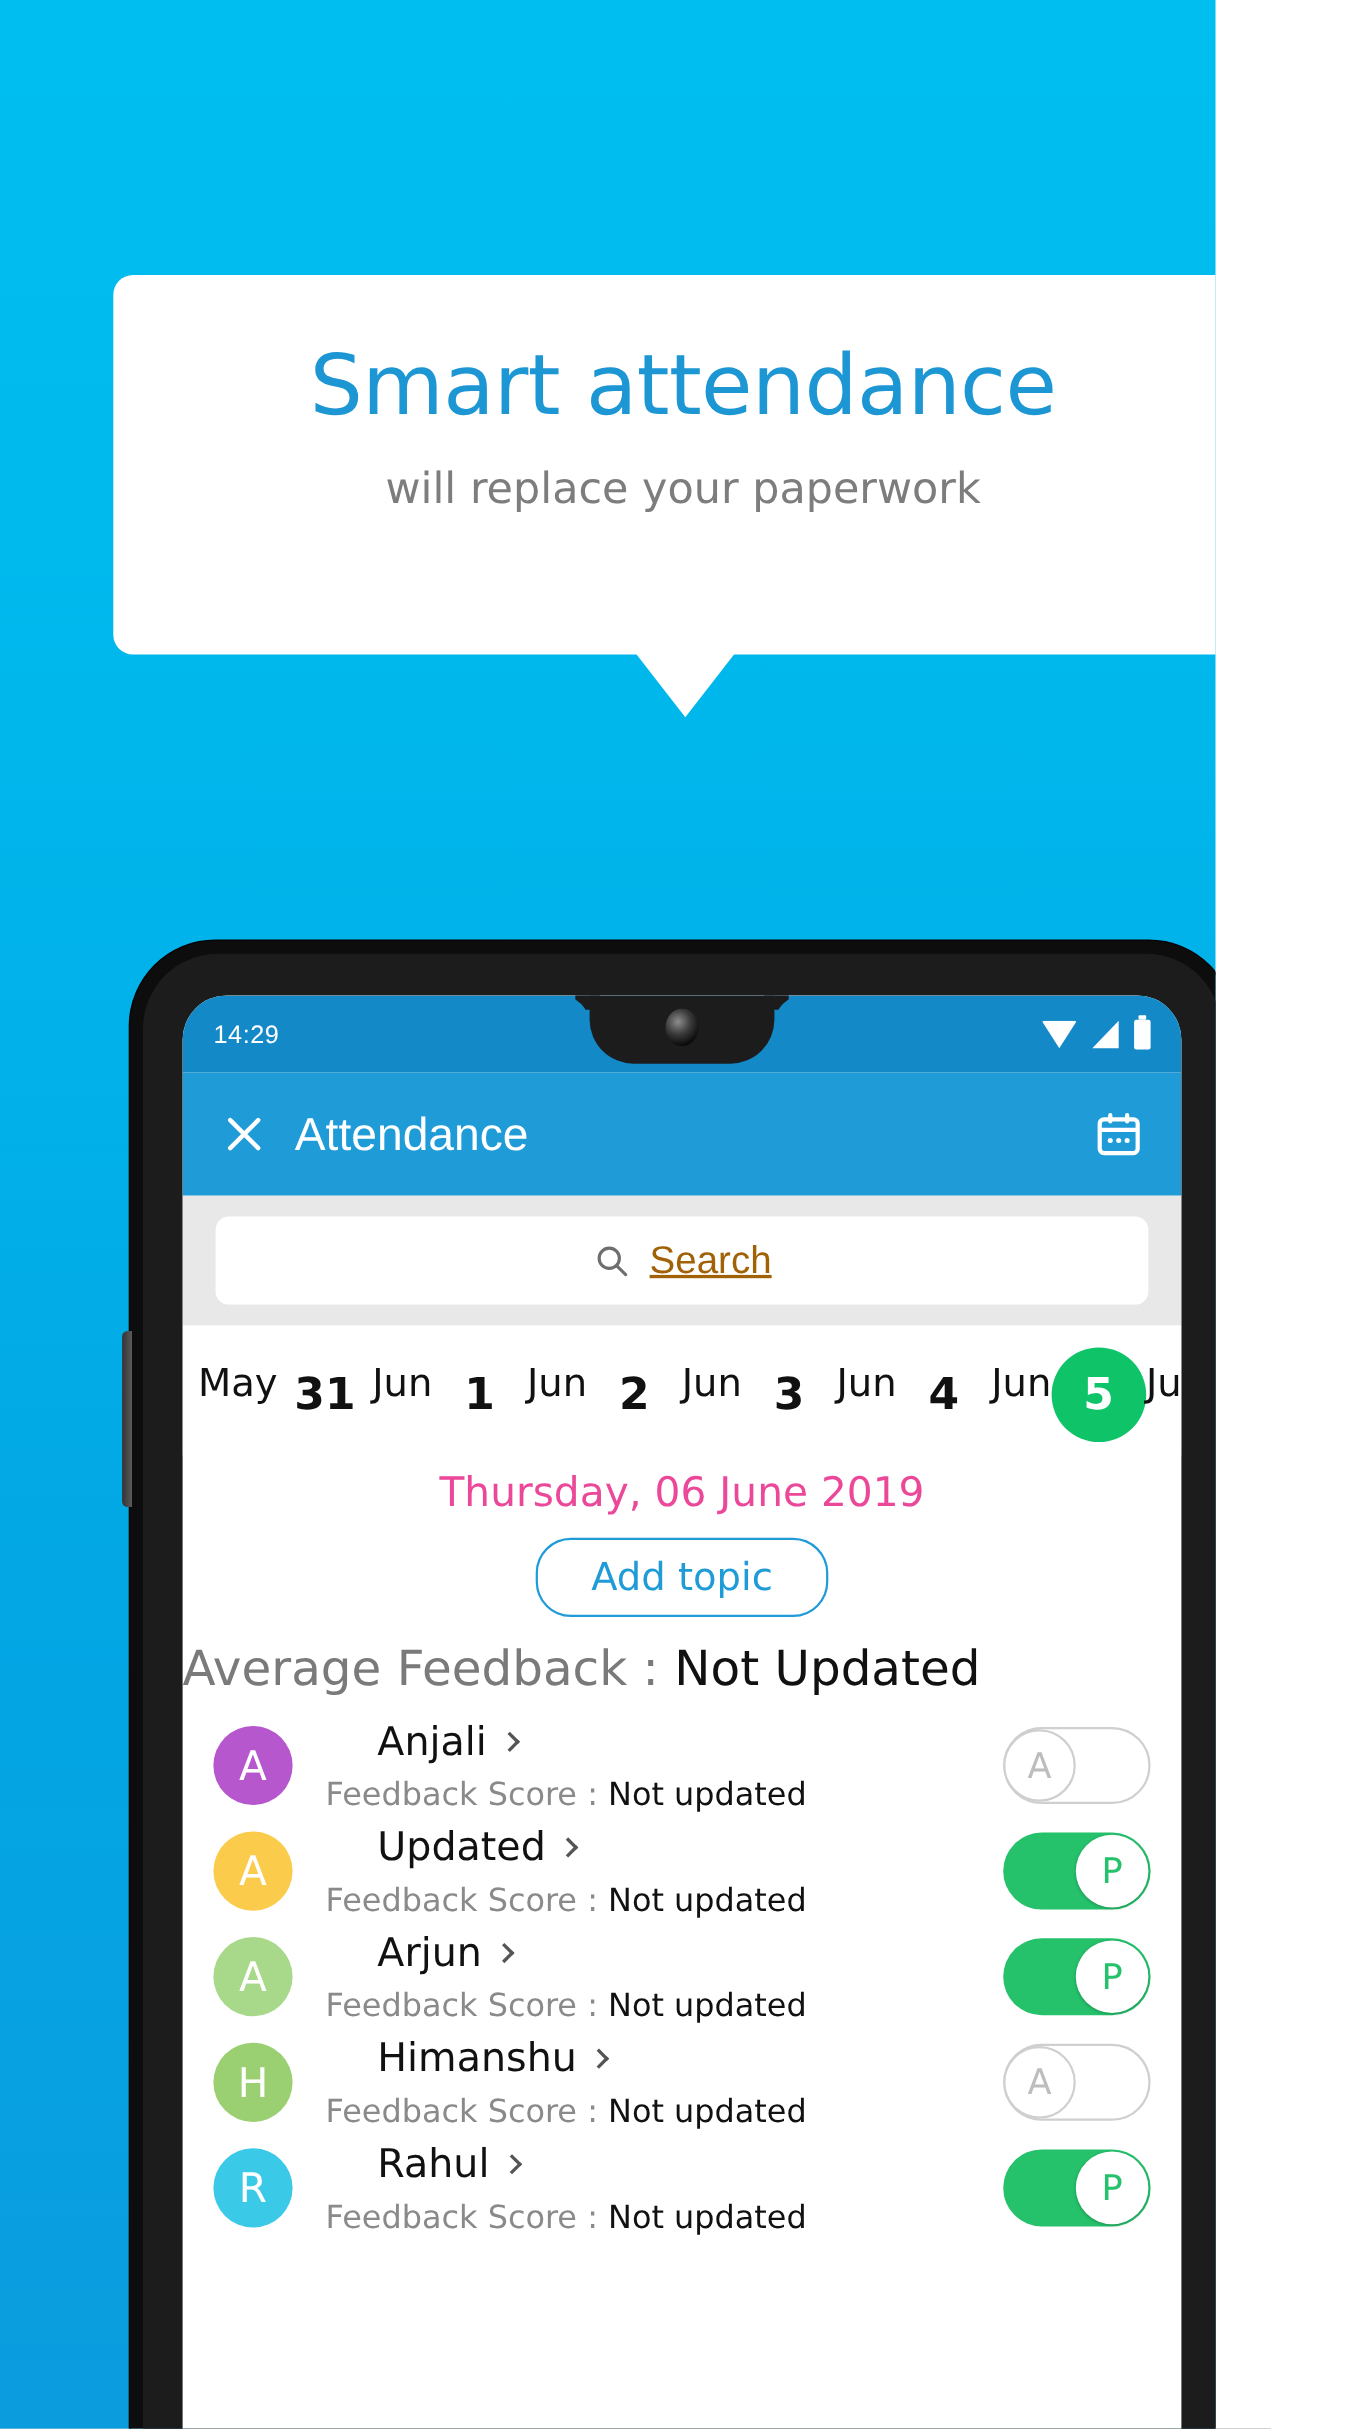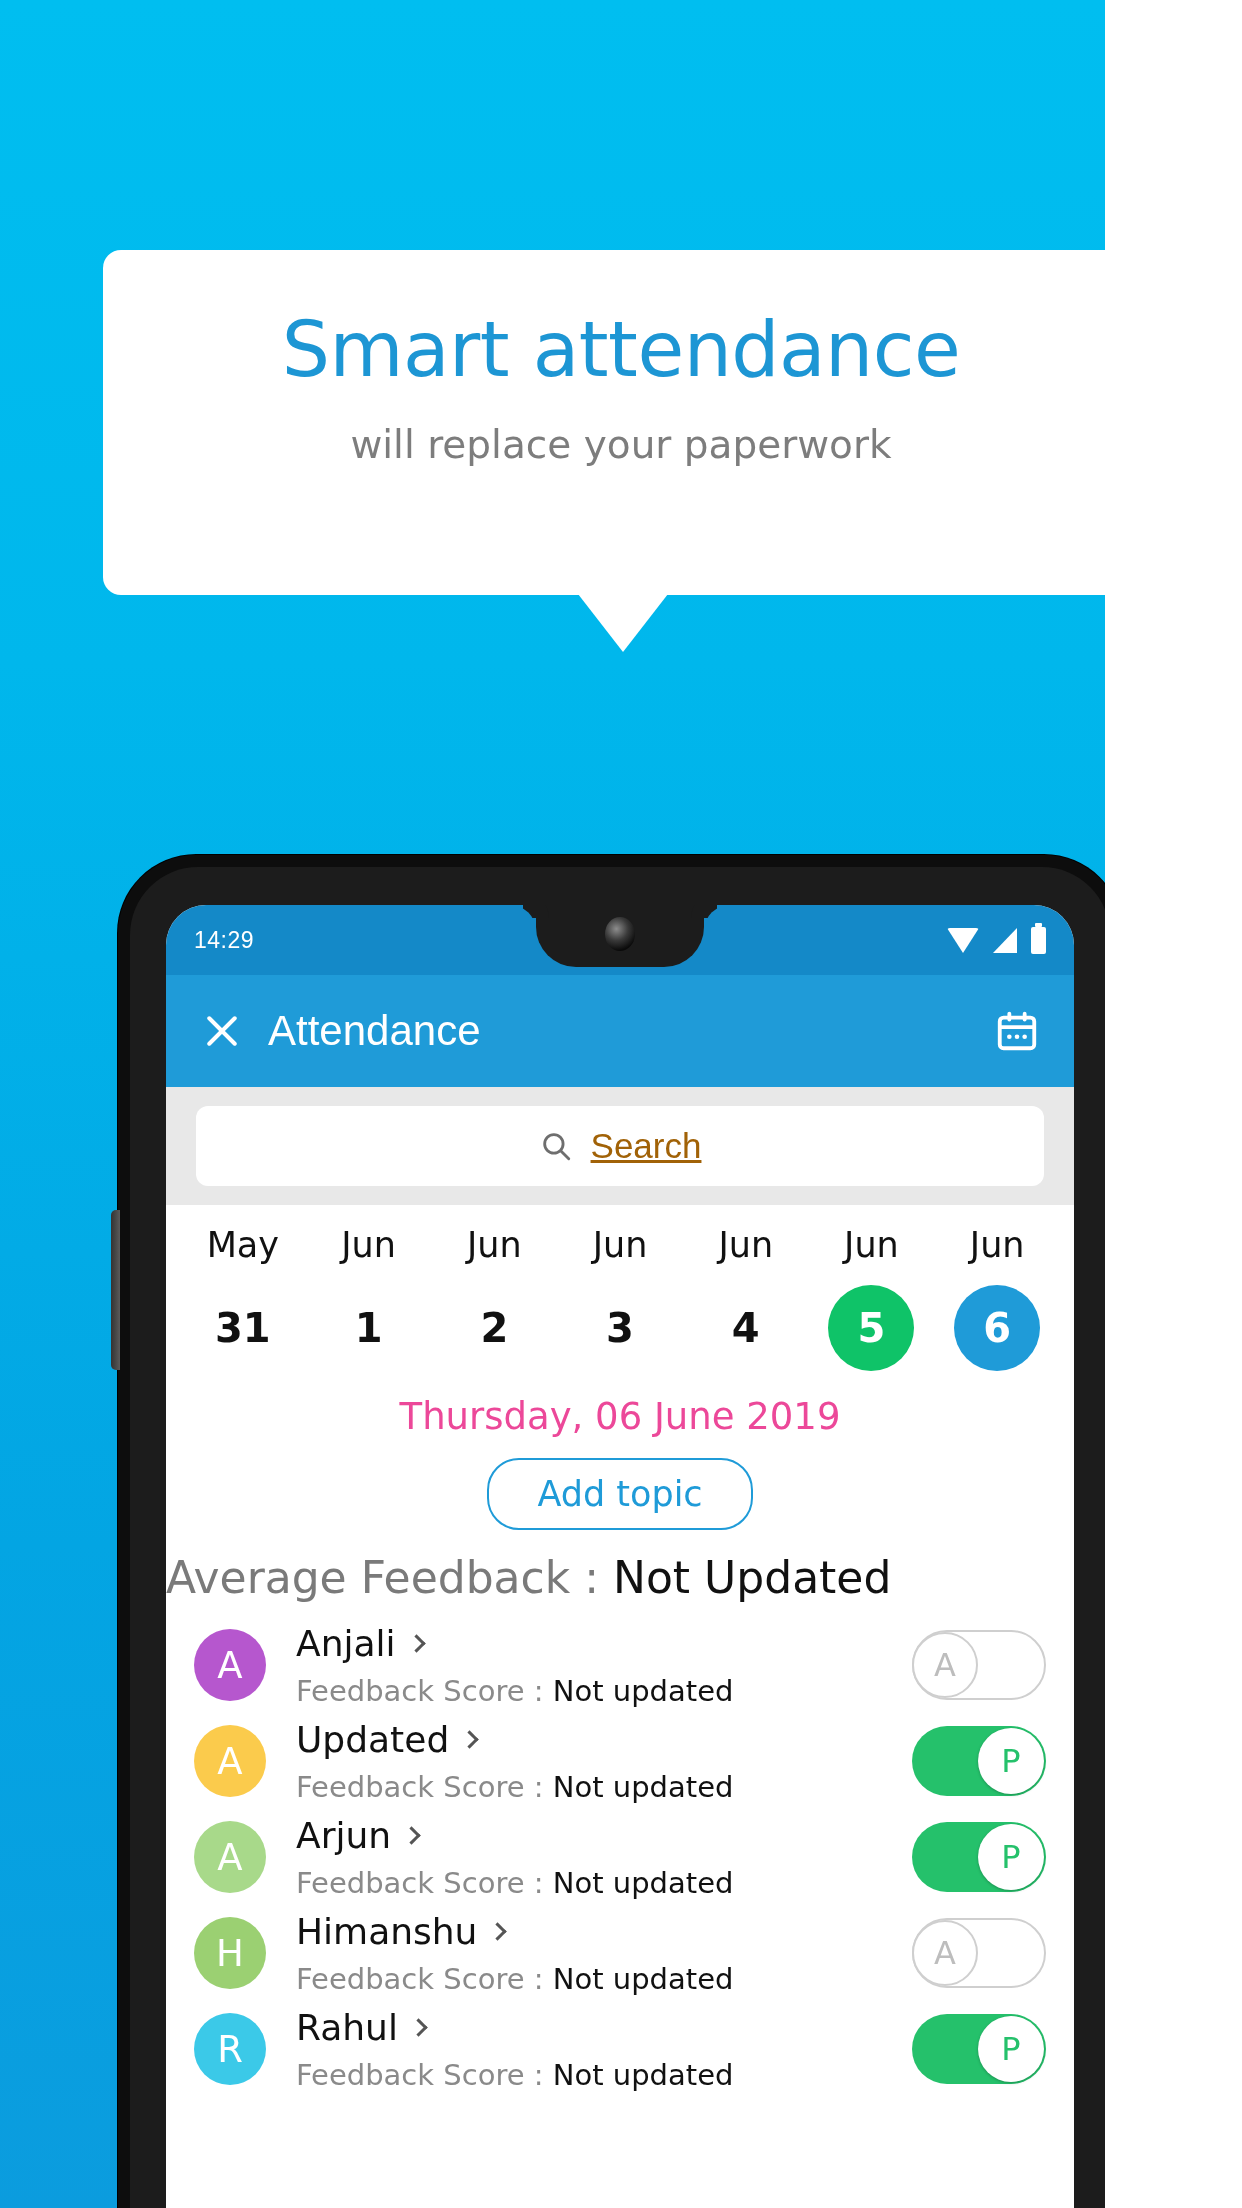--- a/index.html
+++ b/index.html
@@ -218,21 +218,20 @@
 
   
   .datestrip {
     display: flex;
     padding: 20px 14px 12px 14px;
     background: #fff;
   }
   .date-col {
     flex: 1 1 0;
     display: flex;
-    flex-direction: column;
     align-items: center;
   }
   .date-mon {
     font-size: 35px;
     color: #111;
     margin-bottom: 20px;
     font-family: "DejaVu Sans", sans-serif;
   }
   .date-num {
     font-size: 40px;
@@ -285,21 +284,21 @@
   .avatar {
     width: 72px; height: 72px;
     border-radius: 50%;
     display: flex; align-items: center; justify-content: center;
     color: #ffffff;
     font-size: 37px;
     flex: 0 0 auto;
     font-family: "DejaVu Sans", sans-serif;
   }
   .rowtext { flex: 1 1 auto; margin-left: 30px; }
-  .namerow { display: flex; align-items: center; gap: 14px; }
+  .namerow { display: flex; align-items: center; gap: 14px; margin-left: 47px; }
   .name {
     font-size: 36px; color: #111;
     font-family: "DejaVu Sans", sans-serif;
   }
   .chev {
     width: 13px; height: 13px;
     border-top: 3px solid #555;
     border-right: 3px solid #555;
     transform: rotate(45deg);
     display: inline-block;

